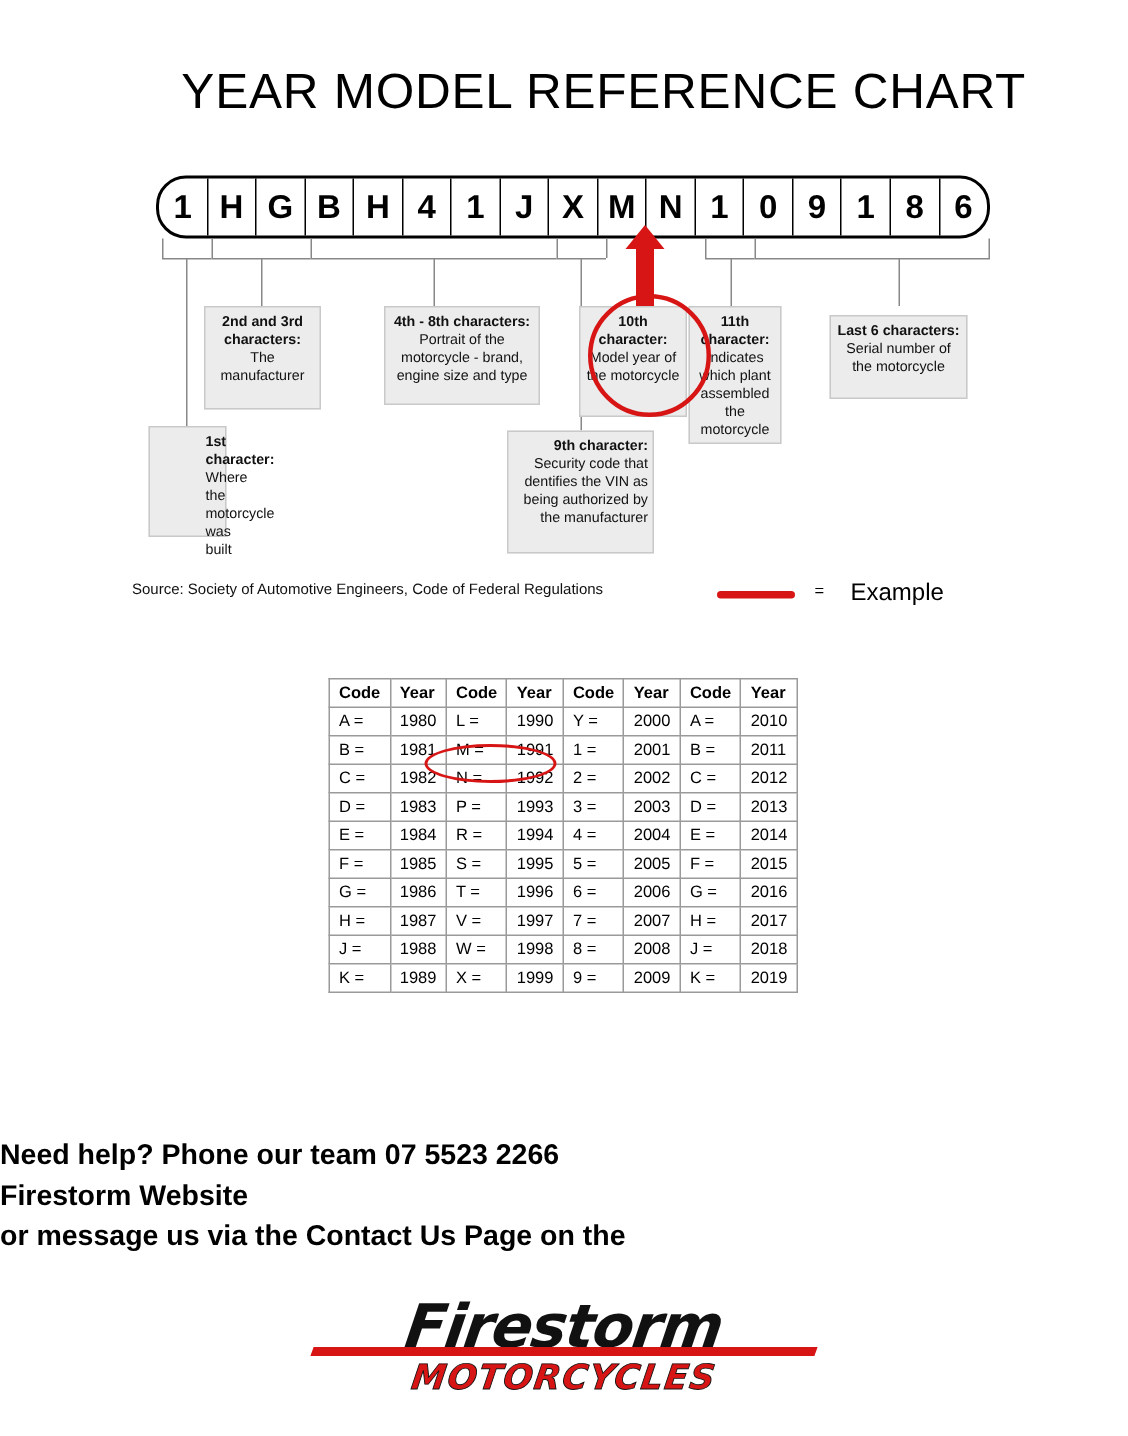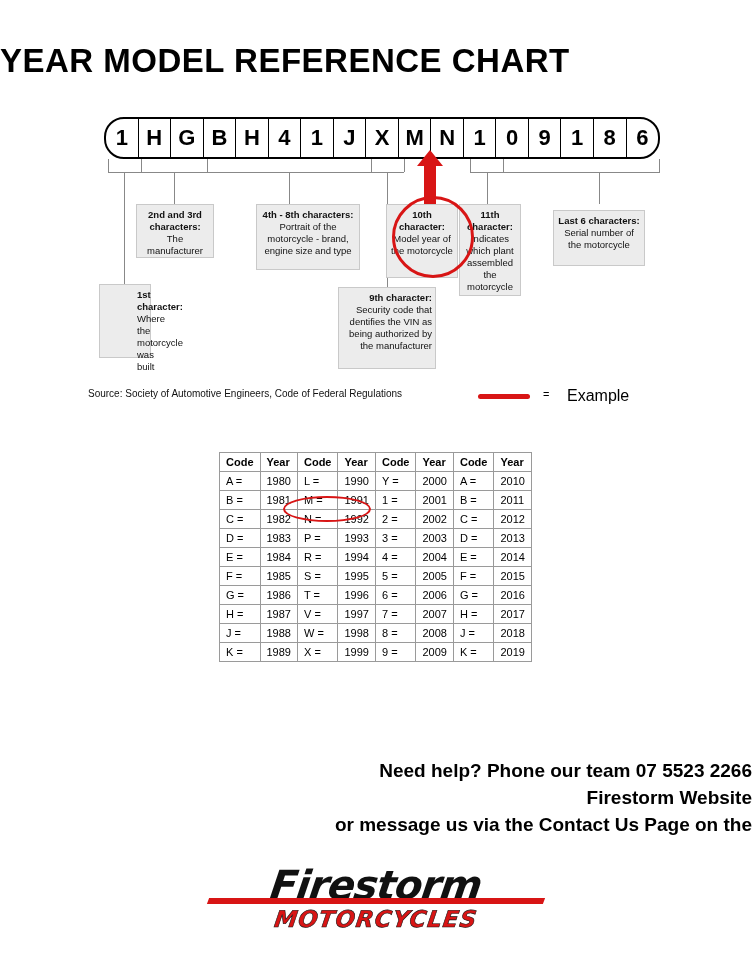--- a/index.html
+++ b/index.html
@@ -15,23 +15,23 @@
     color: #000;
     overflow: hidden;
   }
 
   
   #title {
     position: absolute;
     top: 42px;
     left: 0;
     width: 684px;
-    text-align: left;
+    text-align: right;
     font-size: 33px;
-    font-weight: bold;
+    font-weight: normal;
     letter-spacing: 0.5px;
   }
 
   
   #vin-bar {
     position: absolute;
     top: 117px;
     left: 104px;
     width: 556px;
     height: 42px;
@@ -167,21 +167,21 @@
     box-sizing: border-box;
     pointer-events: none;
   }
 
   
   #footer {
     position: absolute;
     top: 757px;
     left: 0;
     width: 752px;
-    text-align: right;
+    text-align: left;
     font-size: 19px;
     font-weight: bold;
     line-height: 27px;
   }
 
   
   #logo {
     position: absolute;
     left: 196px;
     top: 862px;
@@ -274,21 +274,21 @@
 
 <div class="lead lead-h" style="left:503px; top:172px; width:157px;"></div>
 <div class="lead lead-v" style="left:659px; top:159px; height:13px;"></div>
 <div class="lead lead-v" style="left:599px; top:172px; height:32px;"></div>
 
 <div class="callout" style="left:99px; top:284px; width:52px; height:74px;padding-left:37px;">
   <b>1st character:</b><br>
   <span>Where the motorcycle was built</span>
 </div>
 
-<div class="callout" style="left:136px; top:204px; width:78px; height:54px;">
+<div class="callout" style="left:136px; top:204px; width:78px; height:69px;">
   <b>2nd and 3rd characters:</b><br>
   <span>The manufacturer</span>
 </div>
 
 <div class="callout" style="left:244px; top:204px; width:104px; height:66px;margin-left:12px;">
   <b>4th - 8th characters:</b><br>
   <span>Portrait of the motorcycle - brand, engine size and type</span>
 </div>
 
 <div class="callout" style="left:338px; top:287px; width:98px; height:82px;text-align:right;">

